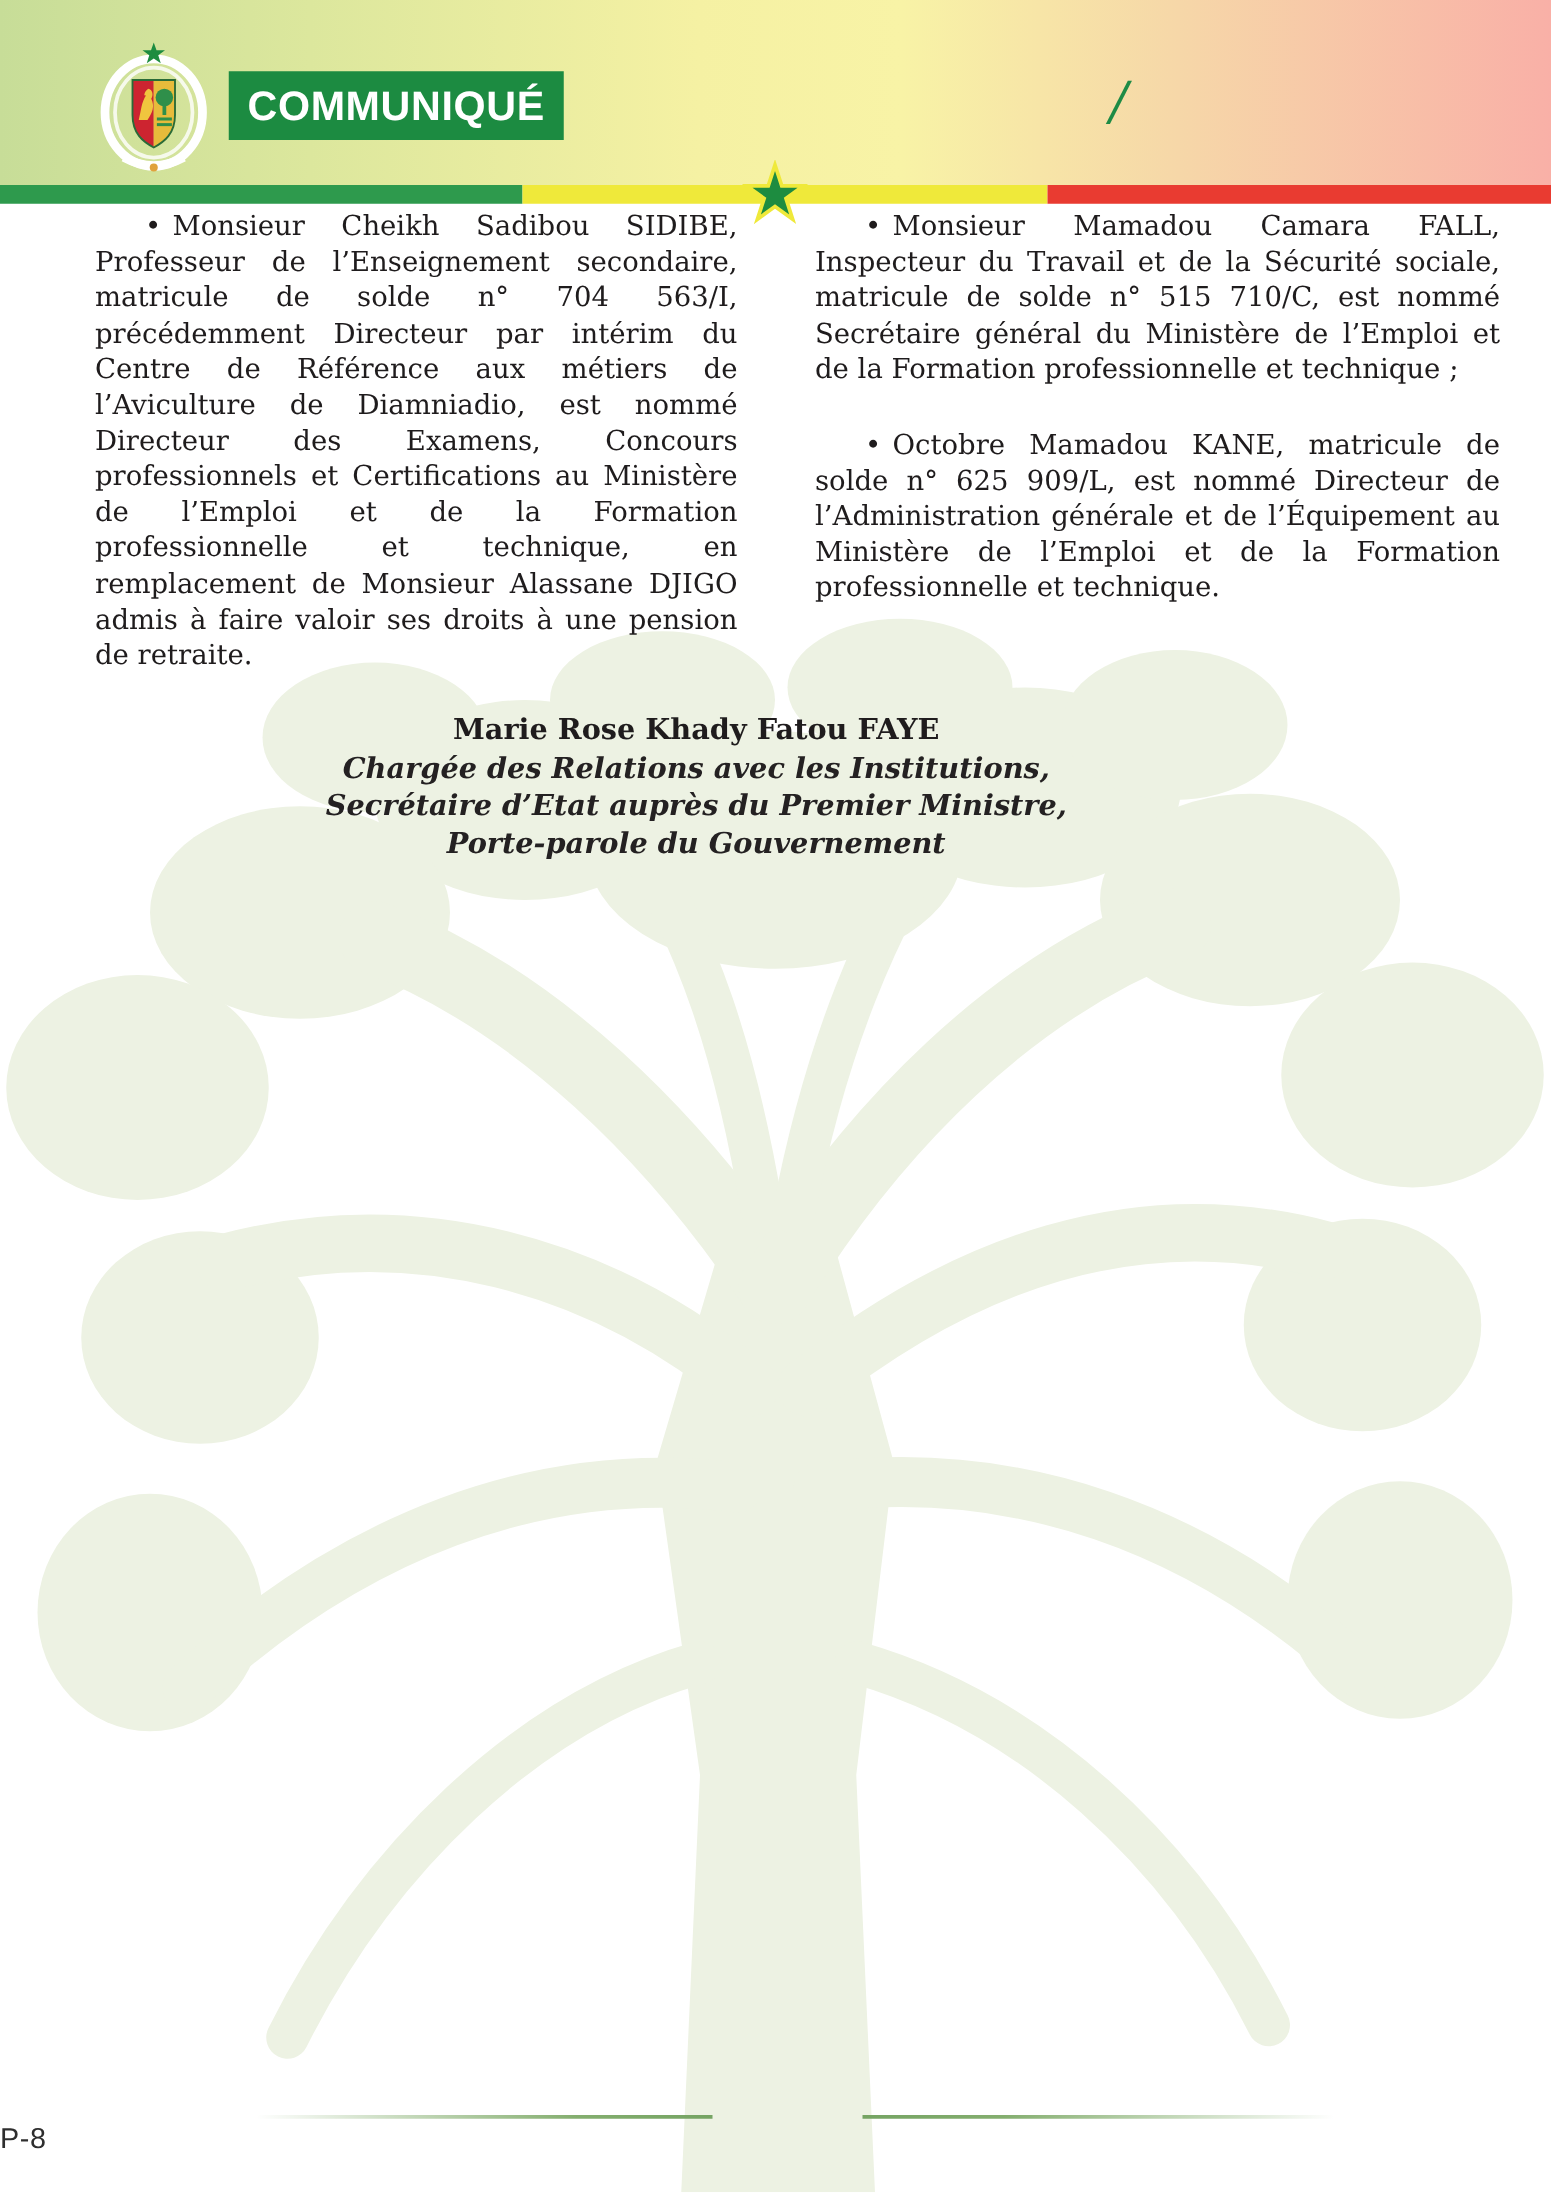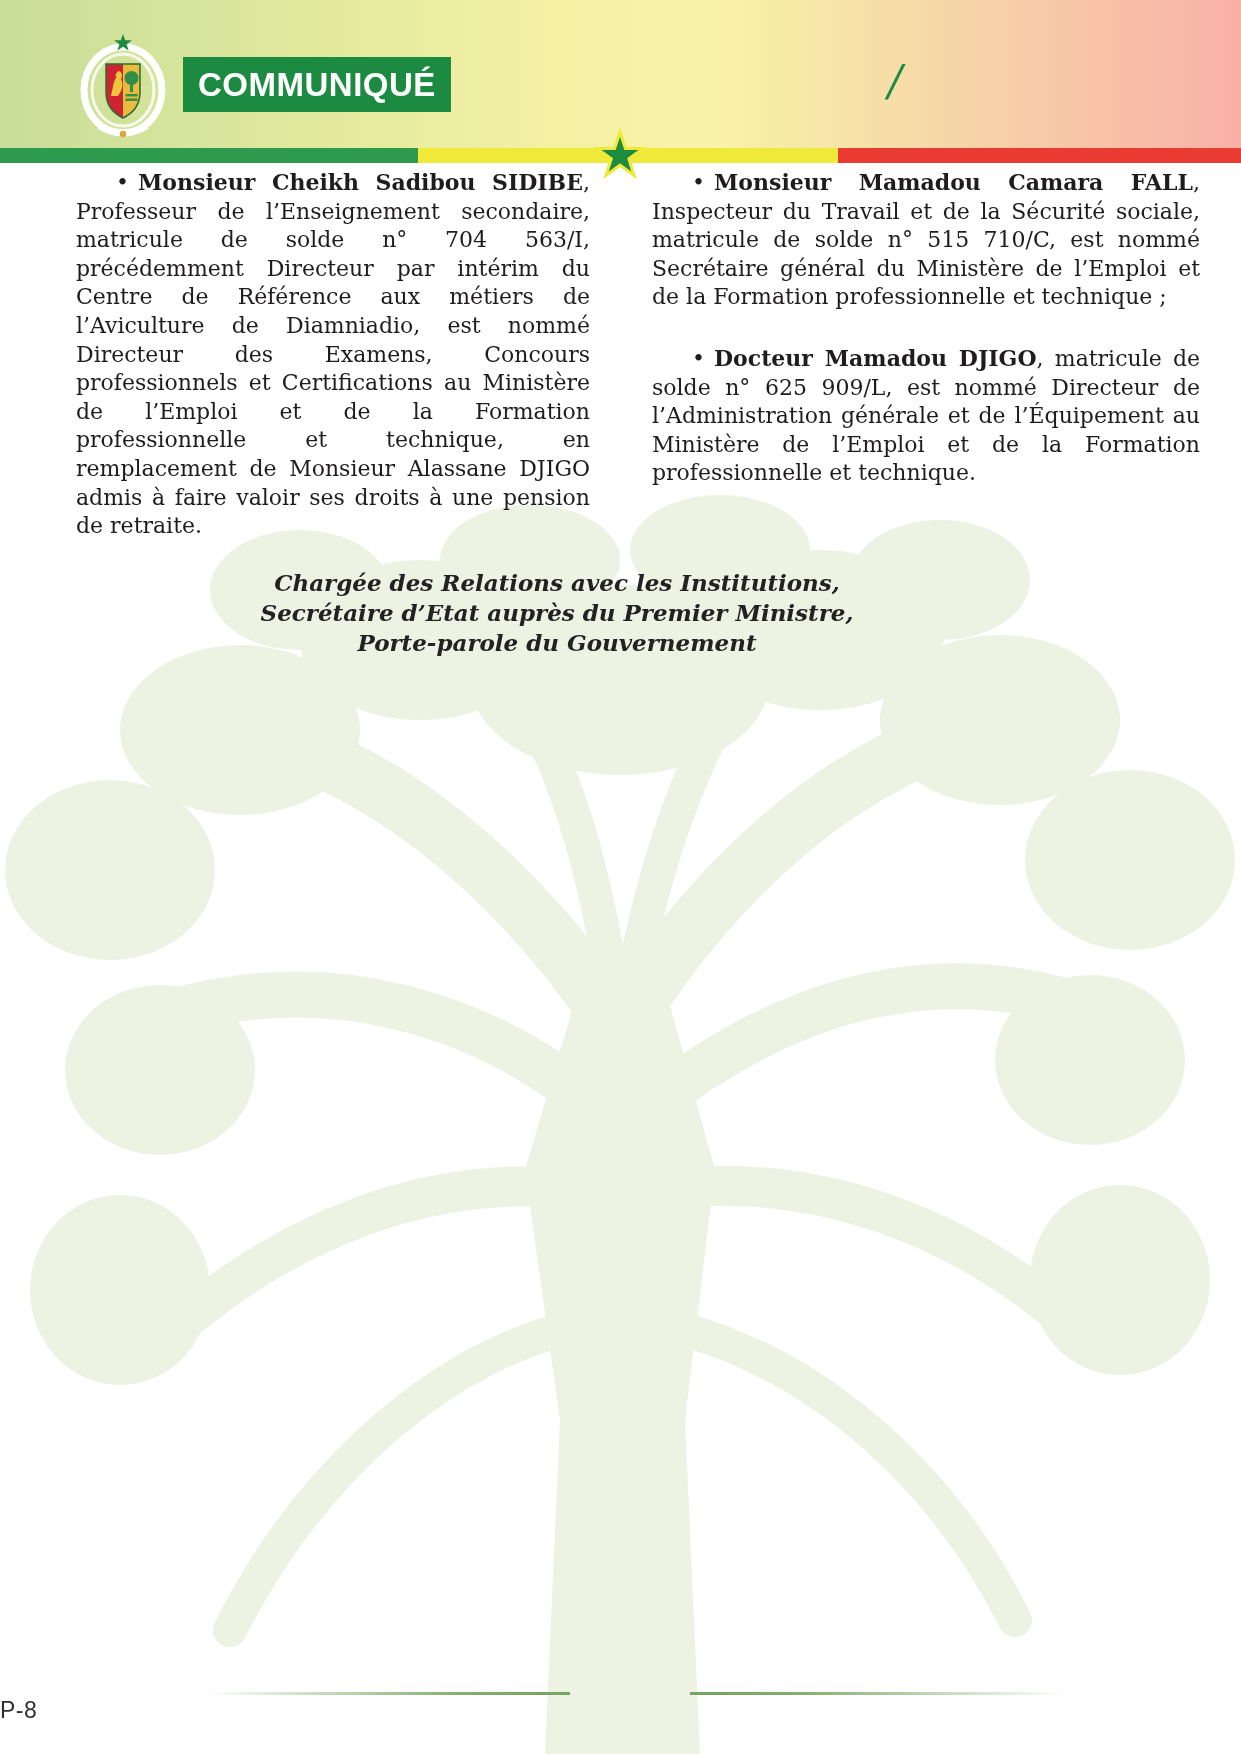--- a/index.html
+++ b/index.html
@@ -50,21 +50,21 @@
   .col { position:absolute; top:168px; }
   .col-left  { left:76px;  width:514px; }
   .col-right { left:652px; width:548px; }
   .para {
     margin:0; font-size:22px; line-height:28.6px; text-align:justify;
     text-indent:40px; color:#1f1c1d;
     -webkit-hyphens:auto; hyphens:auto;
   }
   .para + .para { margin-top:32px; }
   .bullet { margin-right:9px; }
-  .bold-name { font-weight:bold; }
+  .bold-name { font-weight:normal; }
 
   
   .signature { position:absolute; top:568px; left:0; width:1114px; text-align:center; }
   .sig-name { font-weight:bold; font-size:23px; line-height:32px; color:#1f1c1d; }
   .sig-line { font-style:italic; font-weight:bold; font-size:23px; line-height:30px; color:#242122; }
 
   
   .footer-line-left {
     position:absolute; top:1692px; left:205px; width:365px; height:3px;
     background:linear-gradient(90deg, rgba(122,168,104,0), #84ae6f 70%, #75a463);
@@ -157,25 +157,26 @@
     <p class="para" lang="fr">
       <span class="bullet">•</span><span class="bold-name">Monsieur Cheikh Sadibou SIDIBE</span><span>, Professeur de l’Enseignement secondaire, matricule de solde n° 704 563/I, précédemment Directeur par intérim du Centre de Référence aux métiers de l’Aviculture de Diamniadio, est nommé Directeur des Examens, Concours professionnels et Certifications au Ministère de l’Emploi et de la Formation professionnelle et technique, en remplacement de Monsieur Alassane DJIGO admis à faire valoir ses droits à une pension de retraite.</span>
     </p>
   </div>
 
   <div class="col col-right">
     <p class="para" lang="fr">
       <span class="bullet">•</span><span class="bold-name">Monsieur Mamadou Camara FALL</span><span>, Inspecteur du Travail et de la Sécurité sociale, matricule de solde n° 515 710/C, est nommé Secrétaire général du Ministère de l’Emploi et de la Formation professionnelle et technique ;</span>
     </p>
     <p class="para" lang="fr">
-      <span class="bullet">•</span><span class="bold-name">Docteur Mamadou DJIGO</span><span>, matricule de solde n° 625 909/L, est nommé Directeur de l’Administration générale et de l’Équipement au Ministère de l’Emploi et de la Formation professionnelle et technique.</span>
+      <span class="bullet">•</span><span class="bold-name">Octobre Mamadou KANE</span><span>, matricule de solde n° 625 909/L, est nommé Directeur de l’Administration générale et de l’Équipement au Ministère de l’Emploi et de la Formation professionnelle et technique.</span>
     </p>
   </div>
 
   <div class="signature">
+    <div class="sig-name">Marie Rose Khady Fatou FAYE</div>
     <div class="sig-line">Chargée des Relations avec les Institutions,</div>
     <div class="sig-line">Secrétaire d’Etat auprès du Premier Ministre,</div>
     <div class="sig-line">Porte-parole du Gouvernement</div>
   </div>
 
   <div class="footer-line-left"></div>
   <div class="footer-line-right"></div>
   <div class="page-number">P-8</div>
 
 </div>

